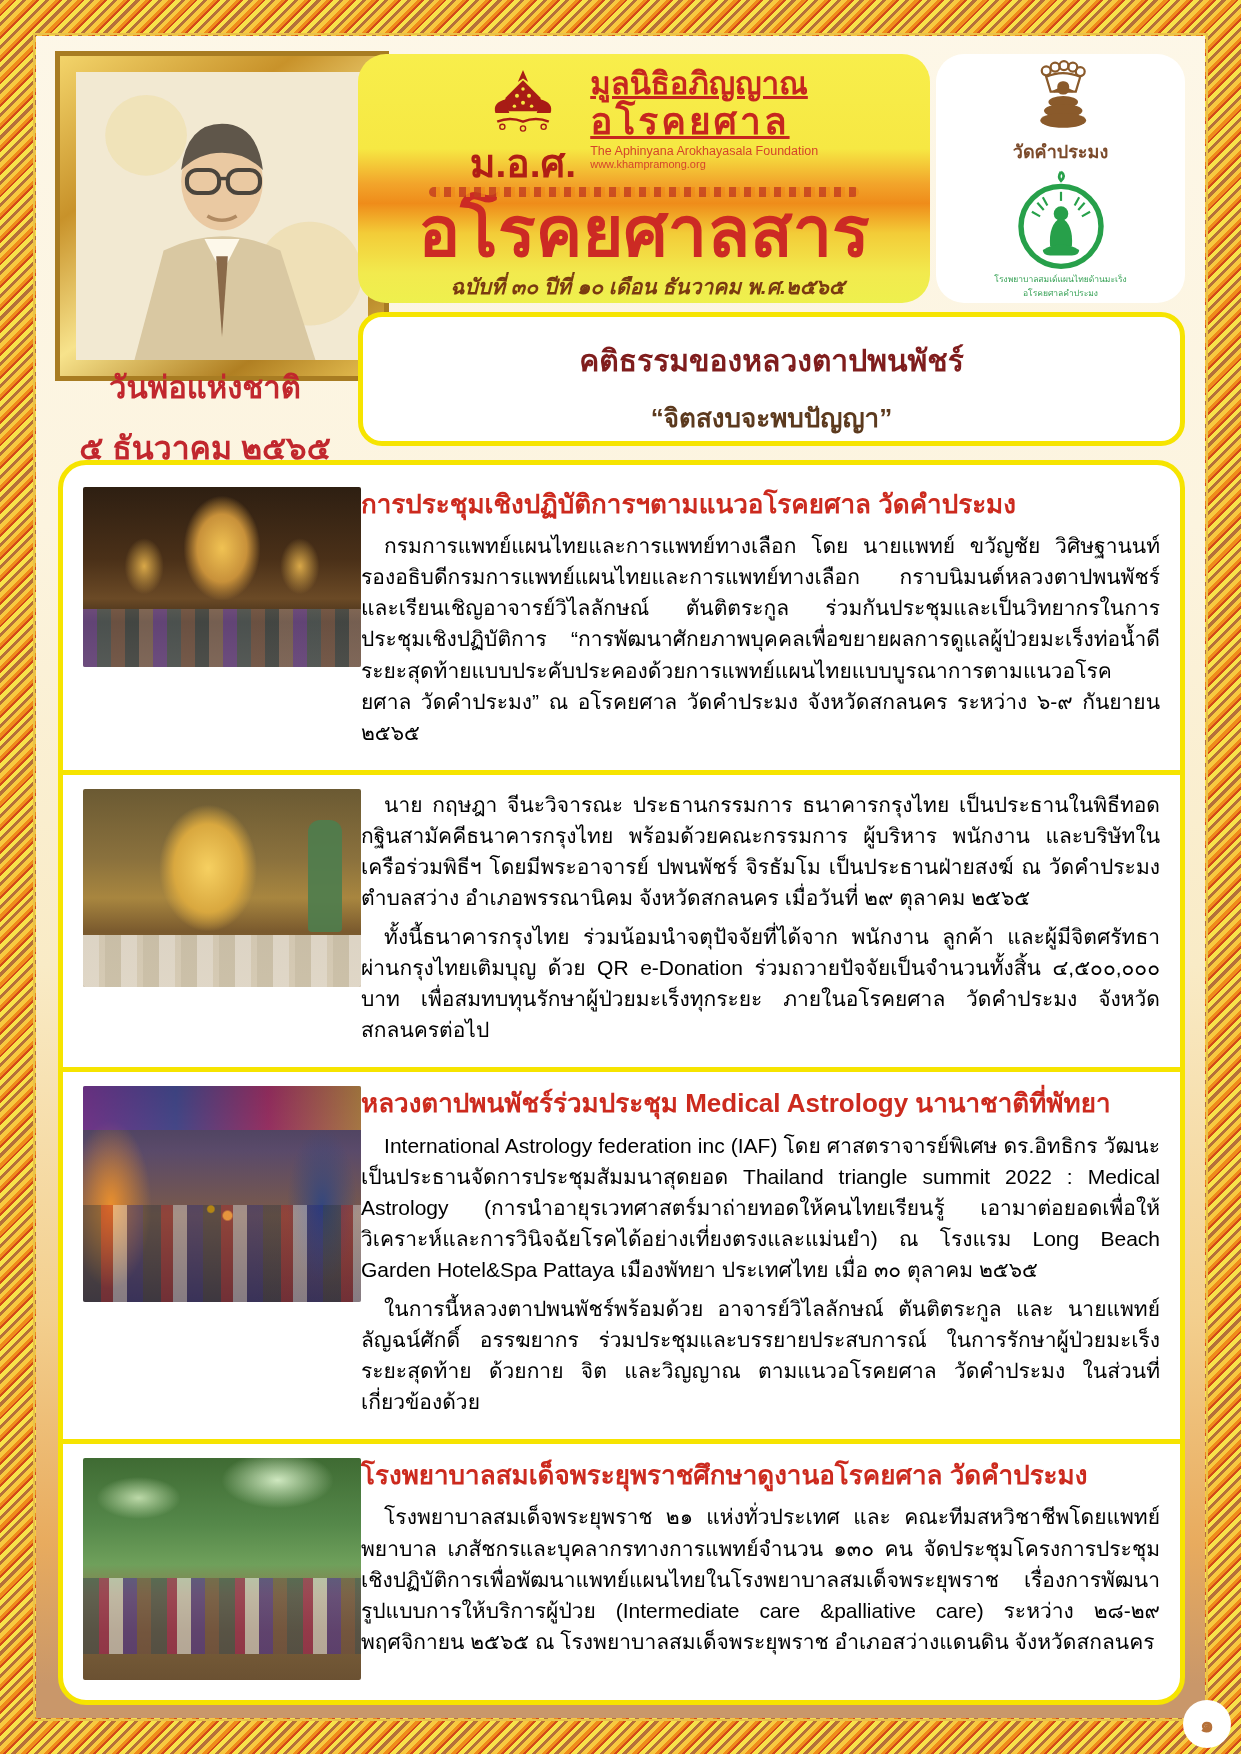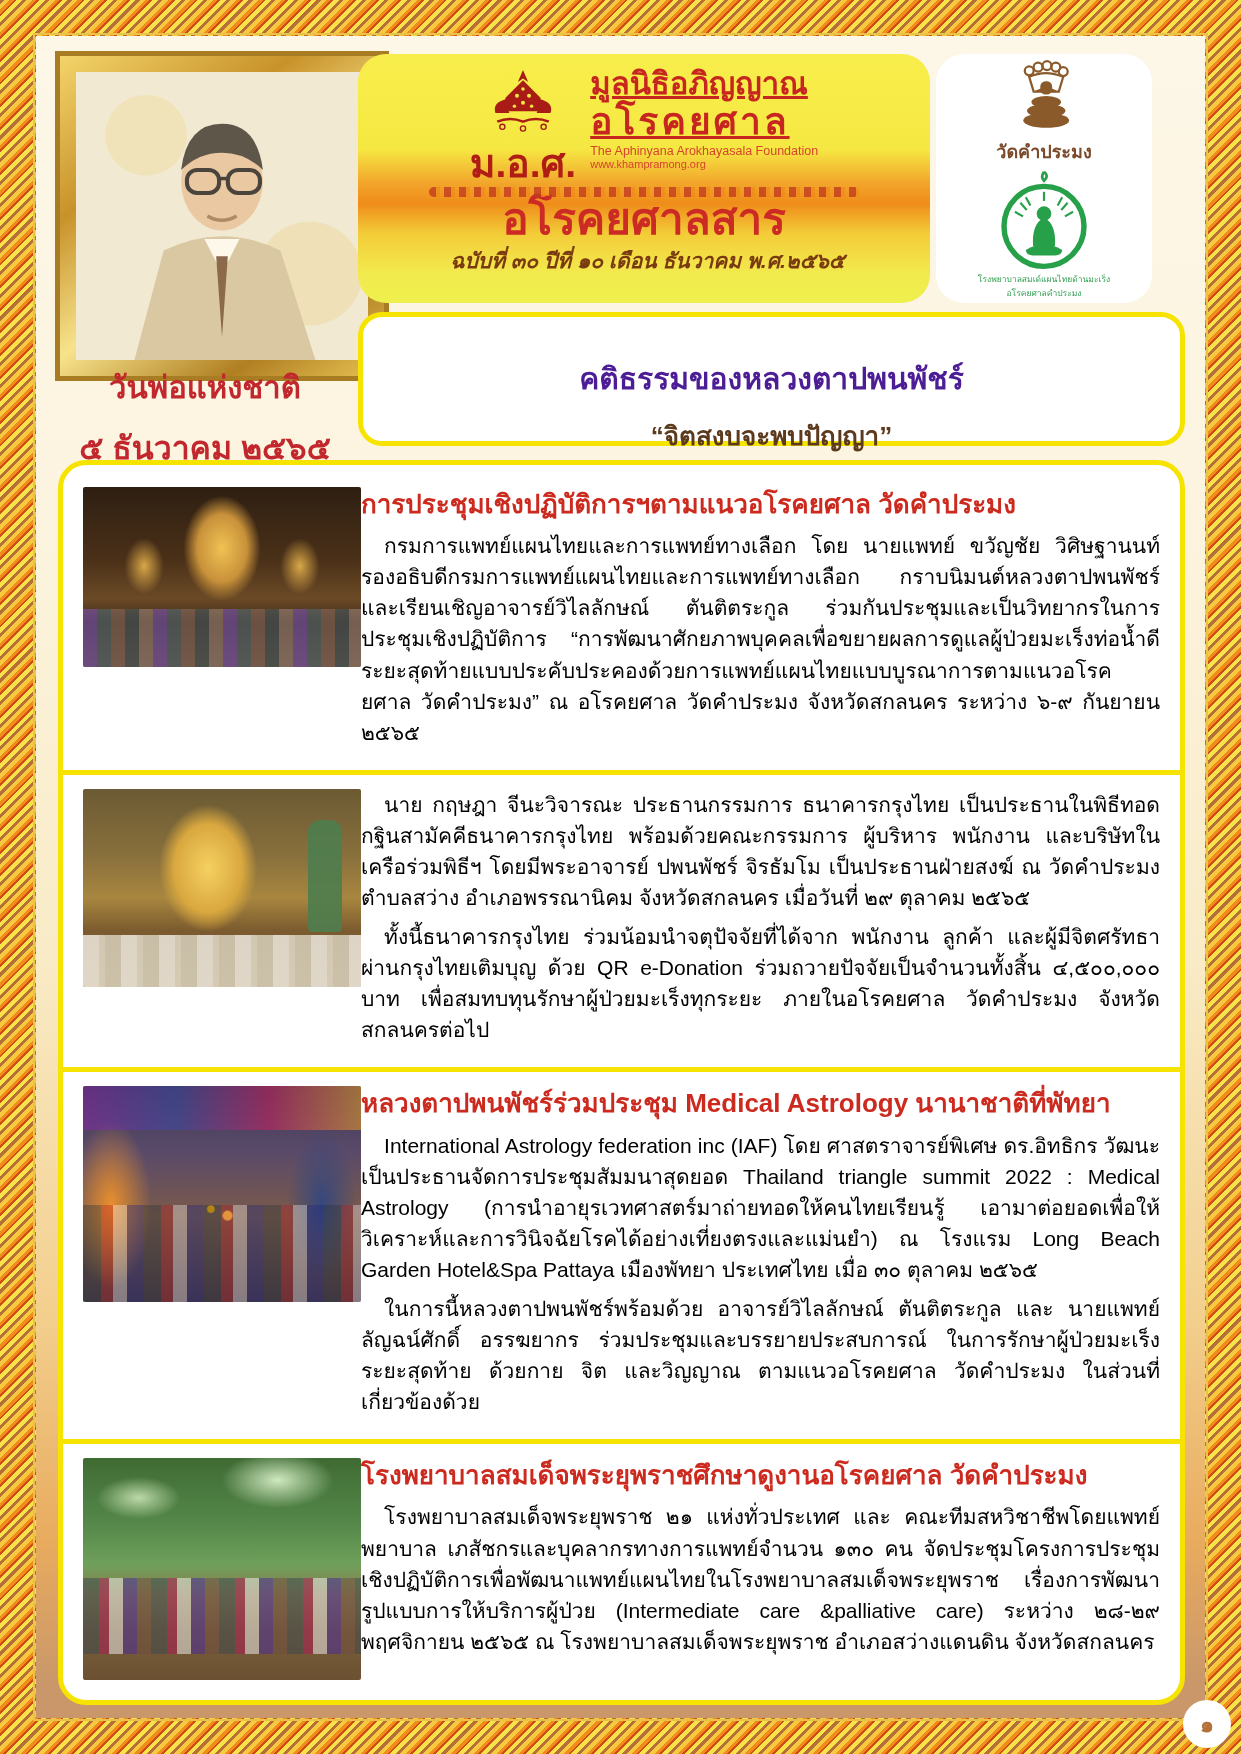--- a/index.html
+++ b/index.html
@@ -28,31 +28,31 @@
   .mh-top{display:flex;align-items:flex-start;justify-content:center;gap:14px;margin-top:12px;}
   .crown-wrap{text-align:center;margin-top:2px;}
   .crown-abbr{font-size:39px;font-weight:800;color:#b01d15;line-height:1;margin-top:-6px;}
   .org-wrap{text-align:left;}
   .org1{font-size:31px;font-weight:800;color:#c6261f;text-decoration:underline;line-height:1.15;}
   .org2{font-size:37px;font-weight:800;color:#c6261f;text-decoration:underline;letter-spacing:3px;line-height:1.1;}
   .org-en{font-size:12.5px;color:#d5442b;margin-top:2px;}
   .org-web{font-size:11px;color:#d5442b;}
   .mh-flames{height:10px;width:430px;margin:4px auto 0;border-radius:5px;opacity:.8;
     background:repeating-linear-gradient(90deg,#c23b1f 0 7px,#ef8c1a 7px 11px,rgba(255,255,255,0) 11px 15px);}
-  .mh-title{font-size:44px;font-weight:800;color:#cc2a24;text-align:center;line-height:1.02;margin-top:0px;}
+  .mh-title{font-size:70px;font-weight:800;color:#cc2a24;text-align:center;line-height:1.02;margin-top:0px;}
   .mh-issue{font-size:21px;color:#7a3a10;text-align:center;font-style:italic;margin-top:2px;font-weight:600;padding-left:7px;}
   
-  .logos-box{position:absolute;left:936px;top:54px;width:216px;height:249px;border-radius:28px;background:#ffffff;z-index:2;
+  .logos-box{position:absolute;left:936px;top:54px;width:249px;height:249px;border-radius:28px;background:#ffffff;z-index:2;
     display:flex;flex-direction:column;align-items:center;justify-content:center;gap:4px;}
   .temple-name{font-size:18px;font-weight:700;color:#7b4a2a;}
   .hosp-line{font-size:8.5px;color:#2f9e4f;line-height:1.2;text-align:center;}
   
   .quote-box{position:absolute;left:358px;top:312px;width:827px;height:134px;background:#fff;
     border:5px solid #f6e400;border-radius:24px;z-index:2;text-align:center;box-sizing:border-box;}
-  .quote-title{font-size:30px;font-weight:800;color:#4c1d95;margin-top:38px;font-family:Liberation Serif, serif;}
+  .quote-title{font-size:30px;font-weight:800;color:#7f1d1d;margin-top:20px;font-family:Liberation Serif, serif;}
   .quote-text{font-size:26px;font-weight:700;color:#5c3a1e;margin-top:13px;}
   
   .main-box{position:absolute;left:58px;top:460px;width:1127px;background:#fff;
     border:5px solid #f6e400;border-radius:28px;z-index:2;box-sizing:border-box;padding:16px 18px 14px;}
   .article{display:flex;gap:0;padding:6px 2px;}
   .photo{width:278px;flex:none;position:relative;overflow:hidden;border-radius:2px;}
   .art-text{flex:1;min-width:0;}
   .art-headline{font-size:26px;font-weight:800;color:#cc2a1e;margin:2px 0 10px;line-height:1.2;}
   .art-p{color:#000000;font-size:21px;line-height:1.48;text-align:justify;text-indent:1.1em;margin:0 0 8px;font-weight:500;}
   .separator{height:5px;background:#f6e400;margin:8px -18px;}

